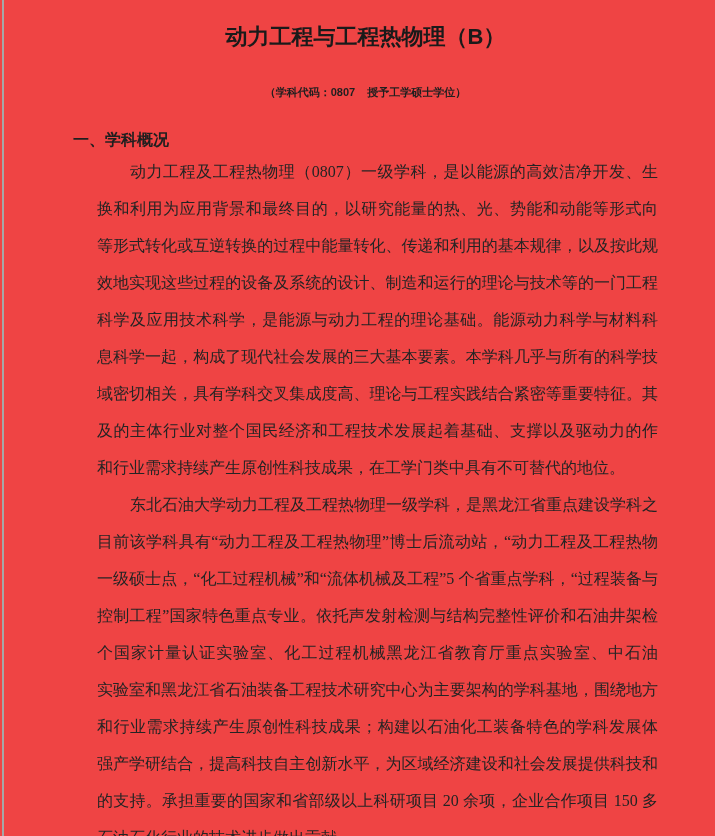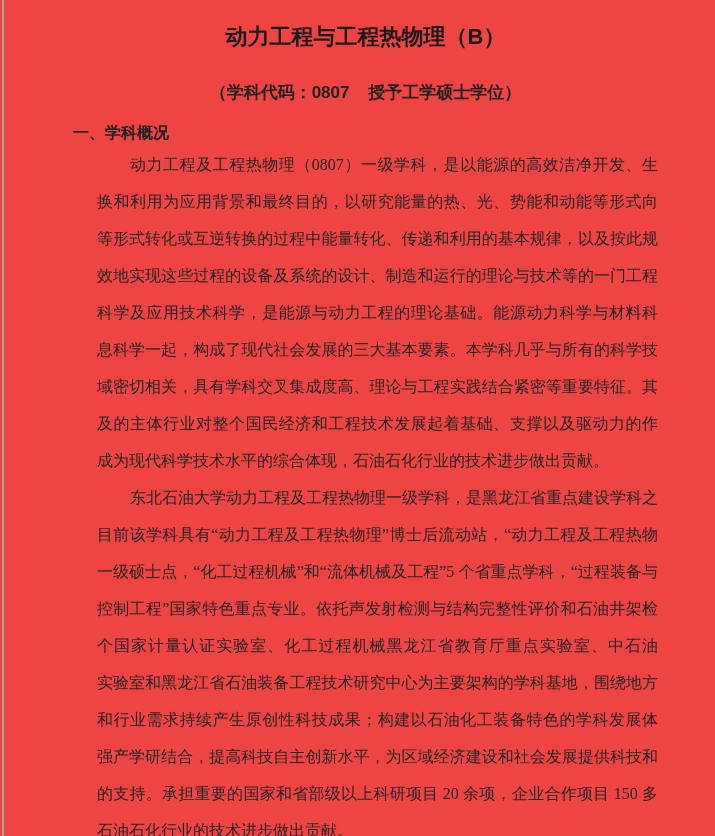--- a/index.html
+++ b/index.html
@@ -32,27 +32,27 @@
     font-size: 22px;
     line-height: 31px;
     color: #1a1a1a;
     white-space: pre;
   }
   .subtitle {
     margin: 30px 57px 6px 73px;
     text-align: center;
     font-family: "Liberation Sans", "DejaVu Sans", sans-serif;
     font-weight: bold;
-    font-size: 17px;
+    font-size: 11px;
     line-height: 21px;
     color: #1f1f1f;
     white-space: pre;
   }
   .heading {
-    margin: 19px 0 0 73px;
+    margin: 26px 0 0 73px;
     font-family: "Liberation Sans", "DejaVu Sans", sans-serif;
     font-weight: bold;
     font-size: 16px;
     line-height: 22px;
     color: #1f1f1f;
   }
   .body-text {
     margin: 2px 57px 0 97px;
     width: 561px;
     font-size: 16px;
@@ -83,21 +83,21 @@
   <div class="body-text" id="body-container">
       <div class="paragraph">
         <div class="line first">动力工程及工程热物理（0807）一级学科，是以能源的高效洁净开发、生产、转</div>
         <div class="line">换和利用为应用背景和最终目的，以研究能量的热、光、势能和动能等形式向功、电</div>
         <div class="line">等形式转化或互逆转换的过程中能量转化、传递和利用的基本规律，以及按此规律有</div>
         <div class="line">效地实现这些过程的设备及系统的设计、制造和运行的理论与技术等的一门工程基础</div>
         <div class="line">科学及应用技术科学，是能源与动力工程的理论基础。能源动力科学与材料科学、信</div>
         <div class="line">息科学一起，构成了现代社会发展的三大基本要素。本学科几乎与所有的科学技术领</div>
         <div class="line">域密切相关，具有学科交叉集成度高、理论与工程实践结合紧密等重要特征。其所涉</div>
         <div class="line">及的主体行业对整个国民经济和工程技术发展起着基础、支撑以及驱动力的作用，并</div>
-        <div class="line last">成为现代科学技术水平的综合体现，石油石化行业的技术进步做出贡献。</div>
+        <div class="line last">和行业需求持续产生原创性科技成果，在工学门类中具有不可替代的地位。</div>
       </div>
       <div class="paragraph">
         <div class="line first">东北石油大学动力工程及工程热物理一级学科，是黑龙江省重点建设学科之一，</div>
         <div class="line">目前该学科具有“动力工程及工程热物理”博士后流动站，“动力工程及工程热物理”</div>
         <div class="line">一级硕士点，“化工过程机械”和“流体机械及工程”5 个省重点学科，“过程装备与</div>
         <div class="line">控制工程”国家特色重点专业。依托声发射检测与结构完整性评价和石油井架检测 2</div>
         <div class="line">个国家计量认证实验室、化工过程机械黑龙江省教育厅重点实验室、中石油 HSE 重点</div>
         <div class="line">实验室和黑龙江省石油装备工程技术研究中心为主要架构的学科基地，围绕地方经济</div>
         <div class="line">和行业需求持续产生原创性科技成果；构建以石油化工装备特色的学科发展体系，加</div>
         <div class="line">强产学研结合，提高科技自主创新水平，为区域经济建设和社会发展提供科技和人才</div>

